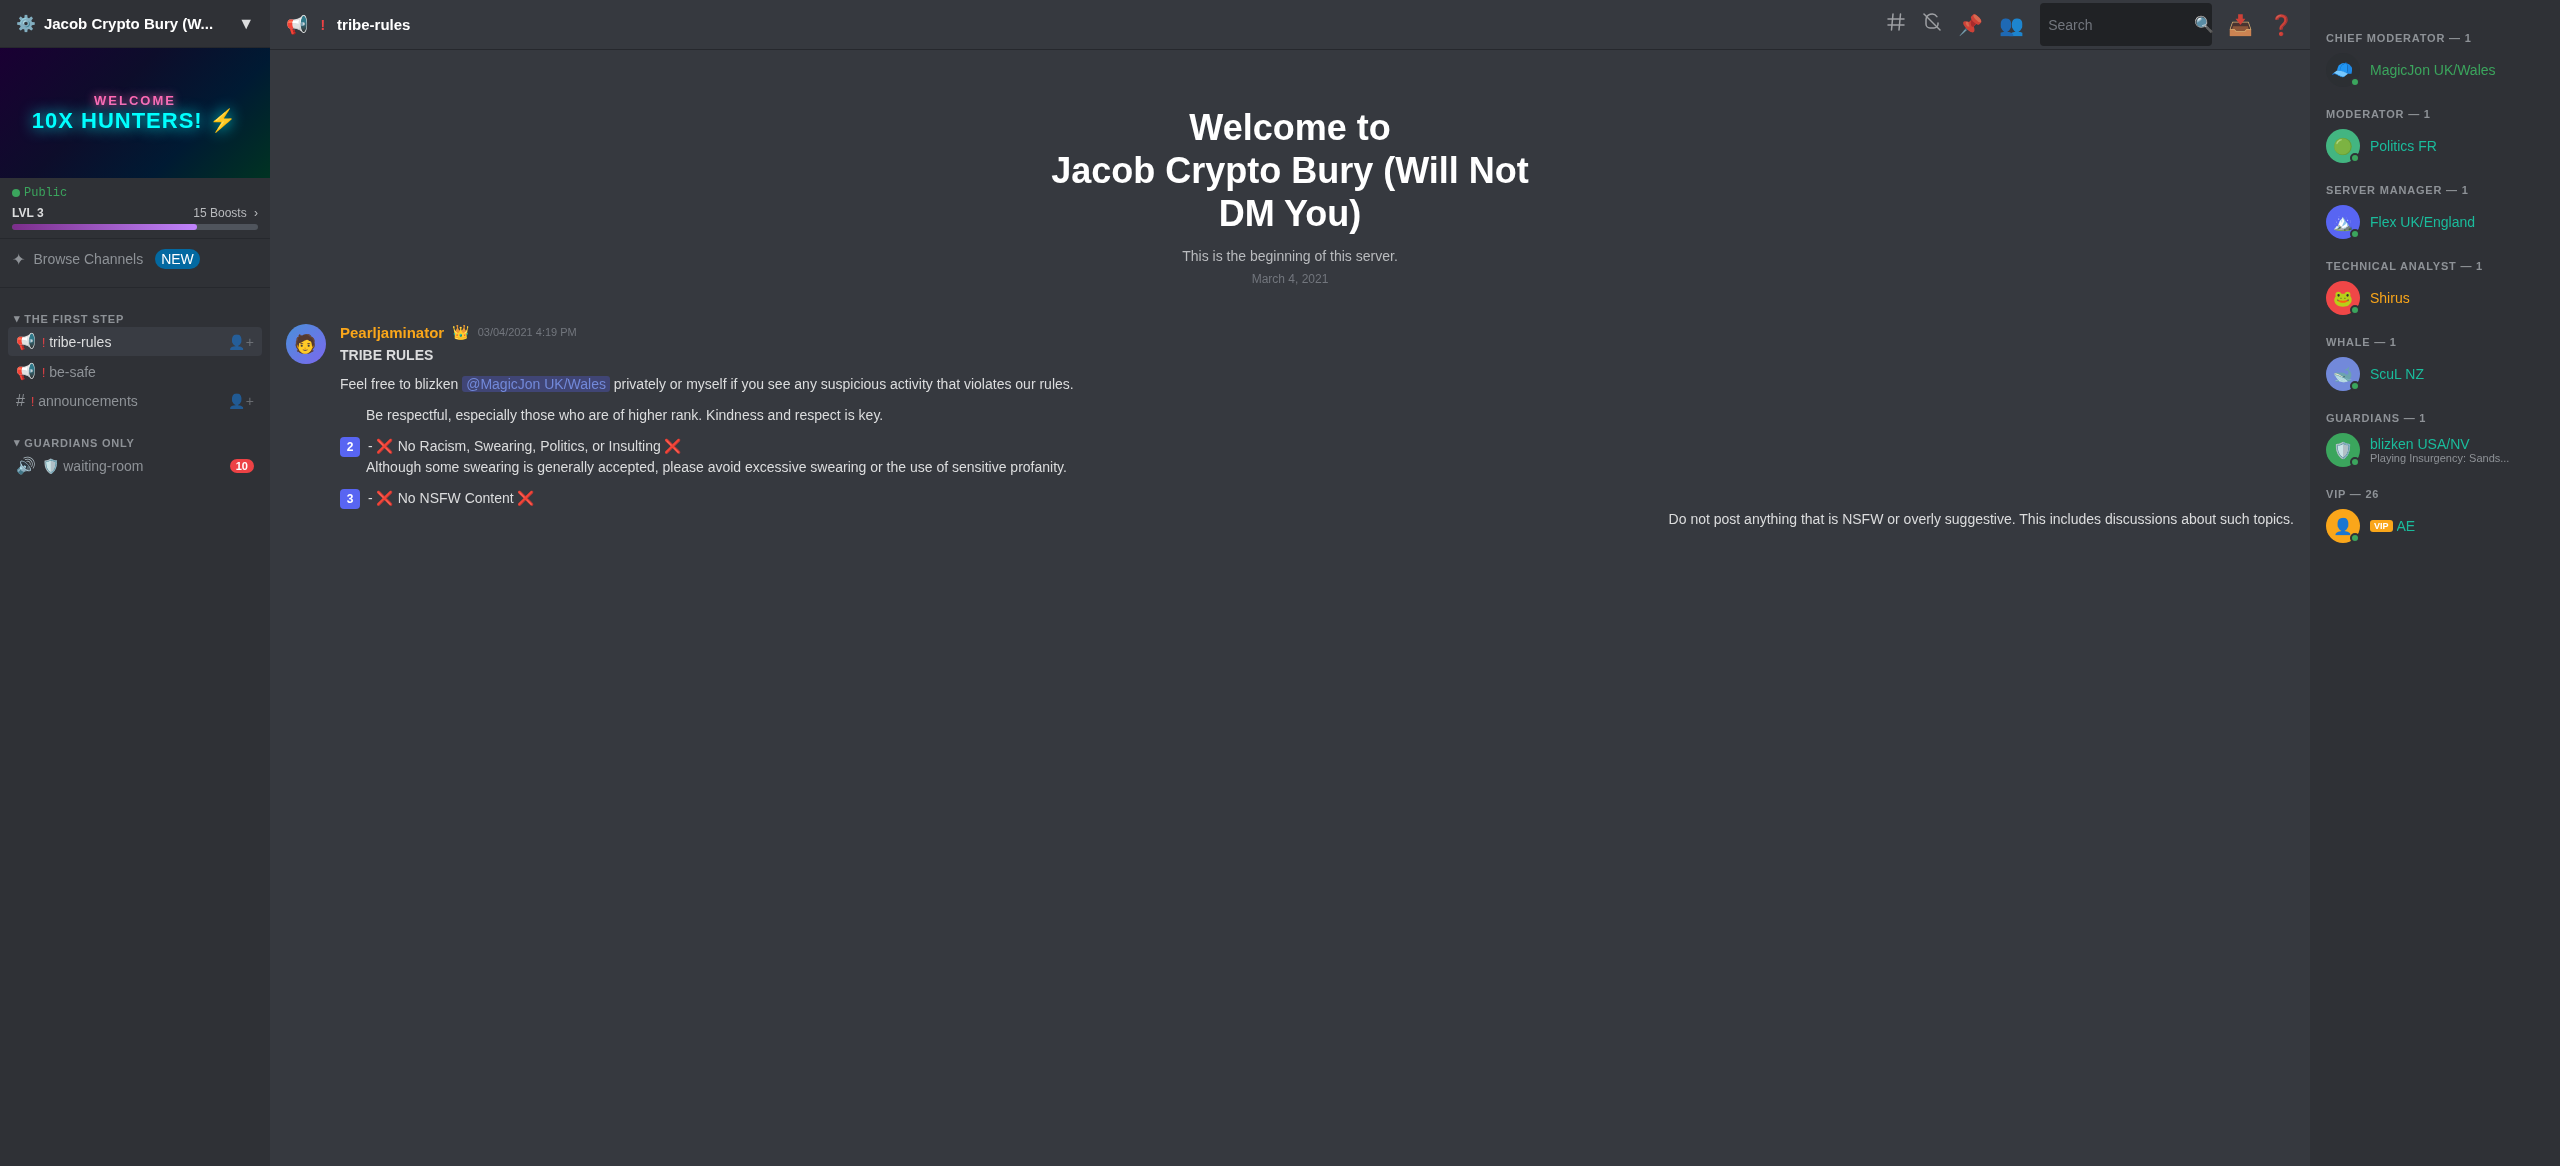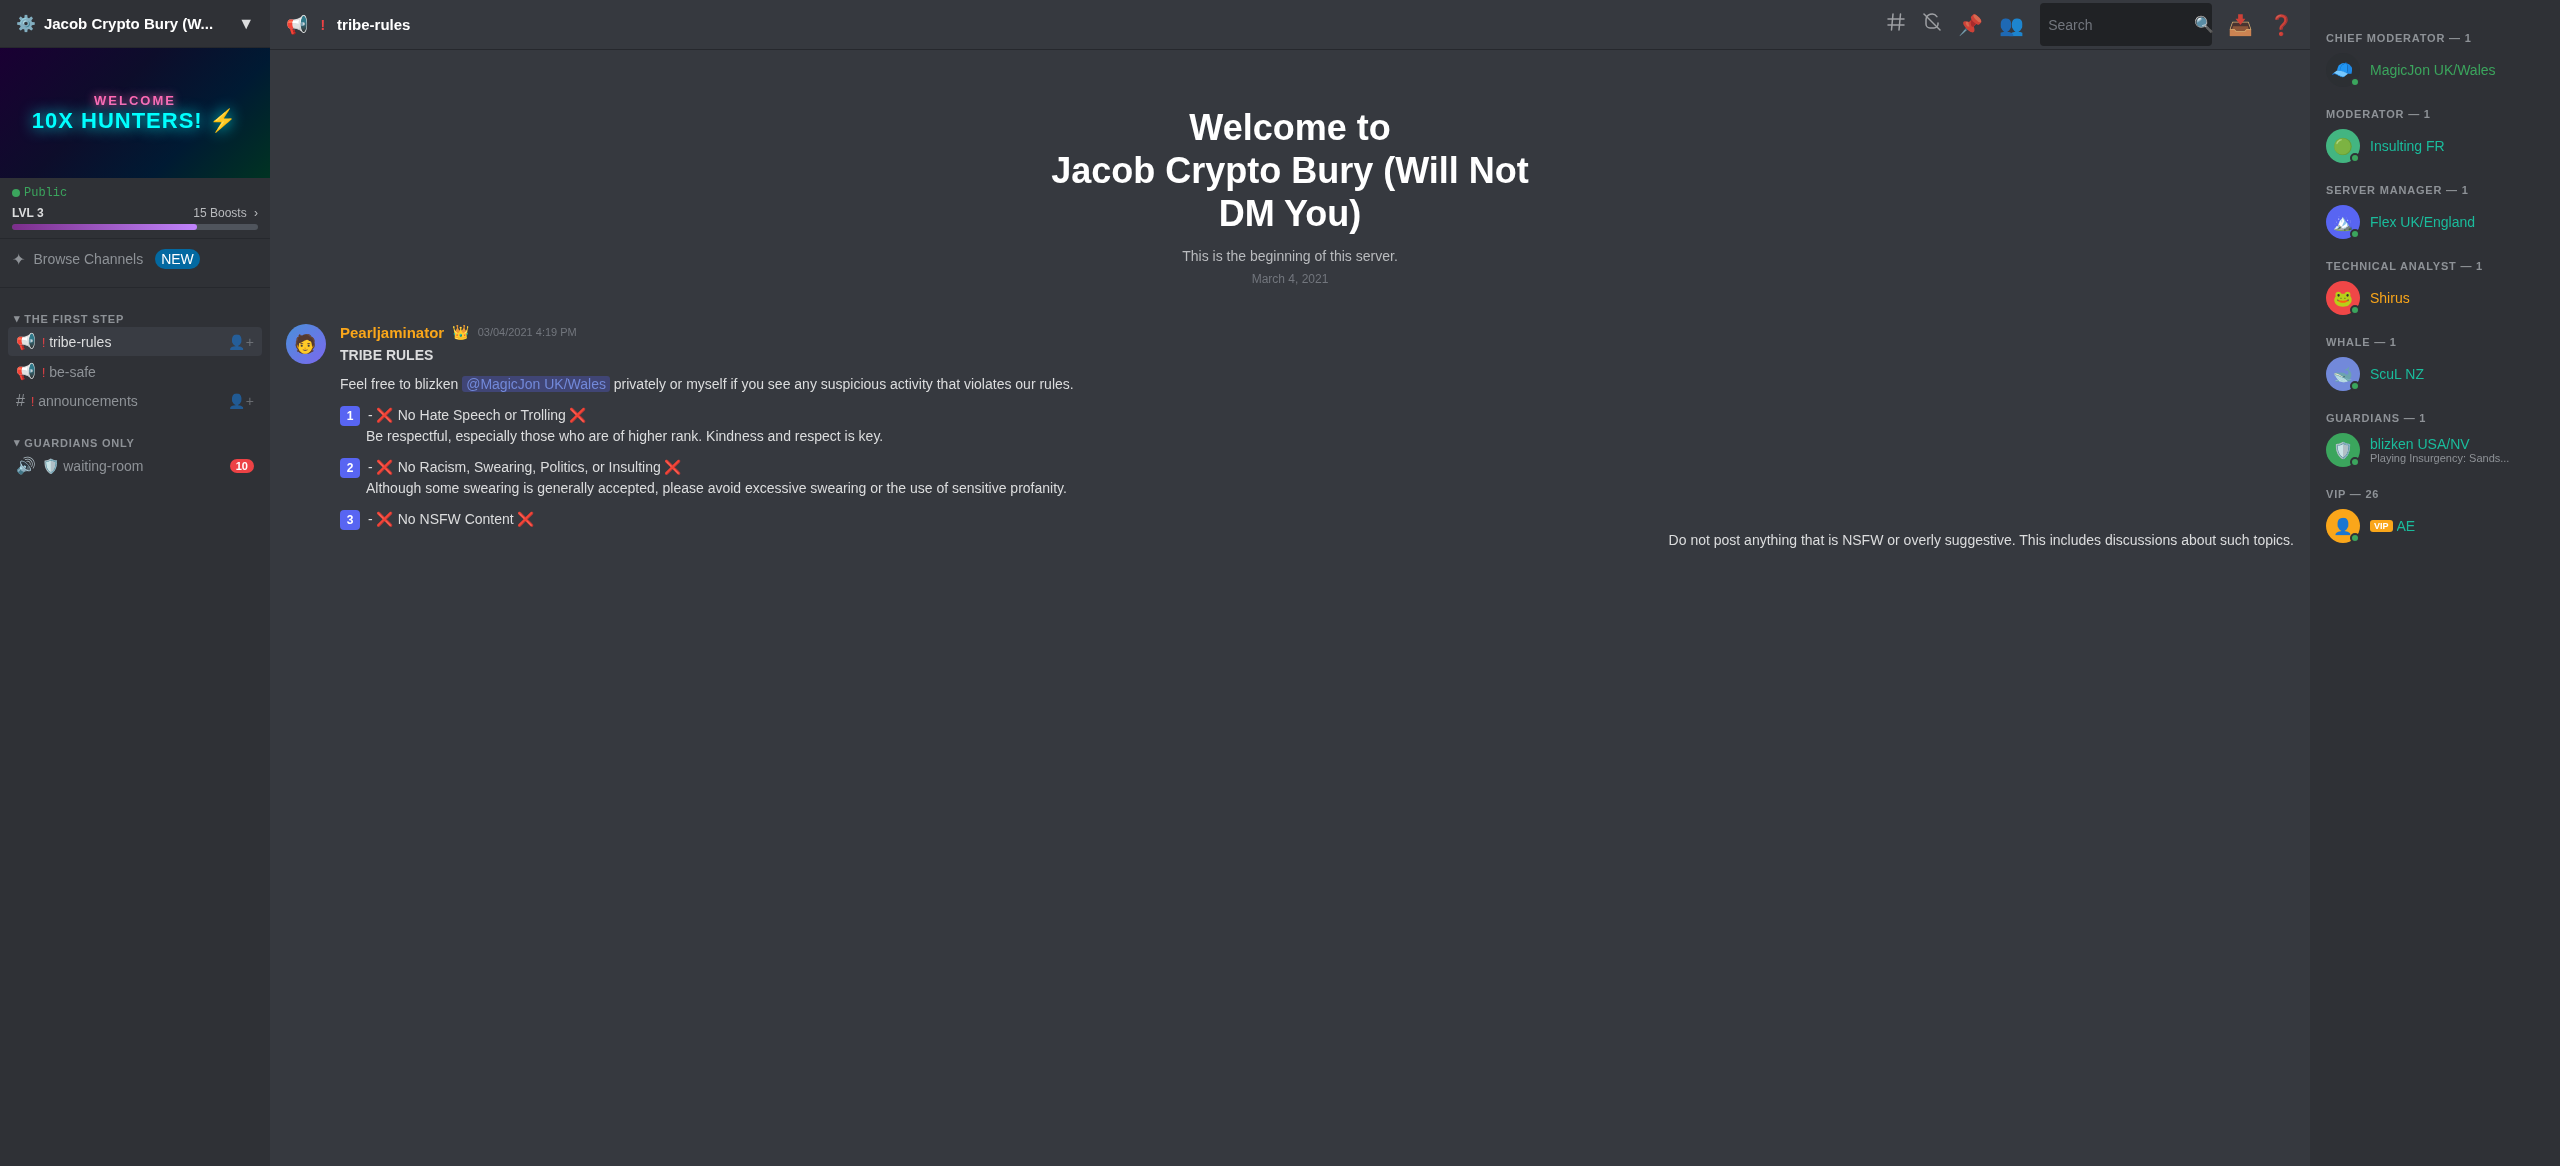--- a/index.html
+++ b/index.html
@@ -684,24 +684,20 @@
 
         <div class="message-text" style="margin-top:8px;">
           <span>Feel free to blizken</span>
           <span class="mention">@MagicJon UK/Wales</span>
           <span>privately or myself if you see any suspicious activity that violates our rules.</span>
         </div>
 
         <div>
 
           <div class="rule-block">
-            <div class="message-text">
-              <span class="rule-num">1</span>
-              <span>- ❌ No Hate Speech or Trolling ❌</span>
-            </div>
             <div class="message-text rule-body" style="margin-left:26px;">Be respectful, especially those who are of higher rank. Kindness and respect is key.</div>
           </div>
 
           <div class="rule-block">
             <div class="message-text">
               <span class="rule-num">2</span>
               <span>- ❌ No Racism, Swearing, Politics, or Insulting ❌</span>
             </div>
             <div class="message-text rule-body" style="margin-left:26px;">Although some swearing is generally accepted, please avoid excessive swearing or the use of sensitive profanity.</div>
           </div>
@@ -734,21 +730,21 @@
     </div>
   </div>
 
   <div class="member-group-label">MODERATOR — 1</div>
   <div class="member-item">
     <div class="member-avatar" style="background:#43b581;">
       <span style="font-size:16px;">🟢</span>
       <div class="online-dot"></div>
     </div>
     <div class="member-info">
-      <div class="member-name teal">Insulting FR</div>
+      <div class="member-name teal">Politics FR</div>
     </div>
   </div>
 
   <div class="member-group-label">SERVER MANAGER — 1</div>
   <div class="member-item">
     <div class="member-avatar" style="background:#5865f2;">
       <span style="font-size:16px;">🏔️</span>
       <div class="online-dot"></div>
     </div>
     <div class="member-info">

